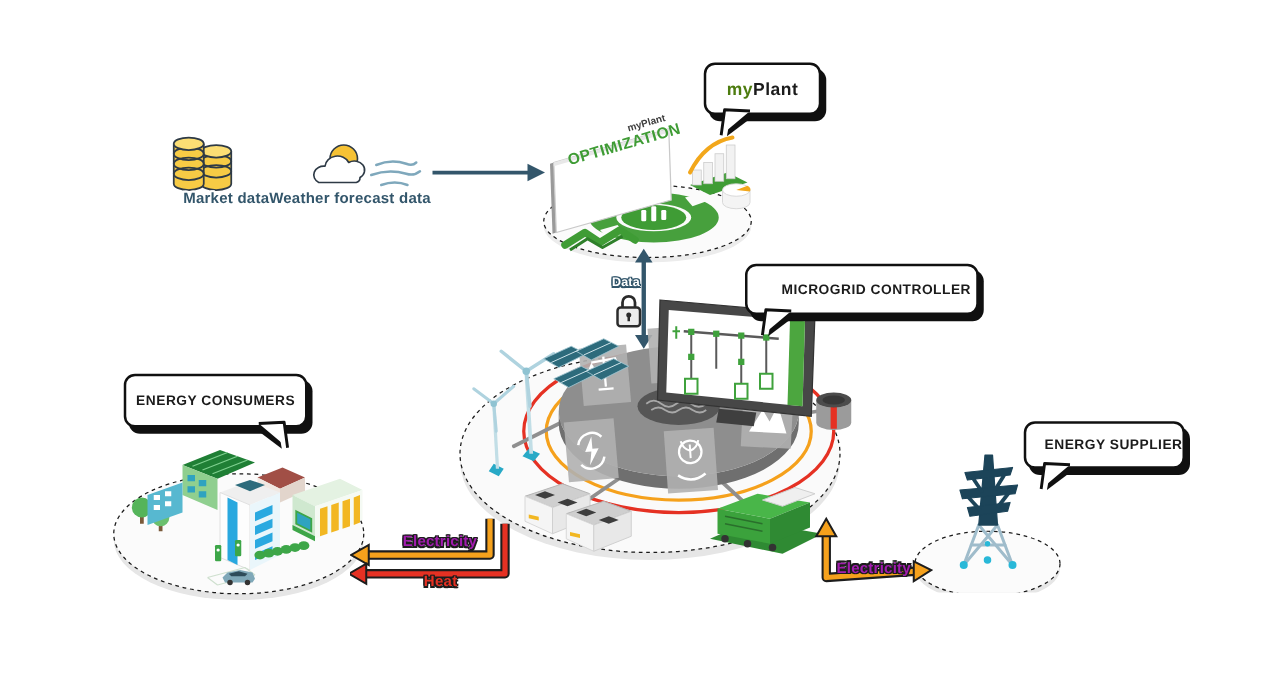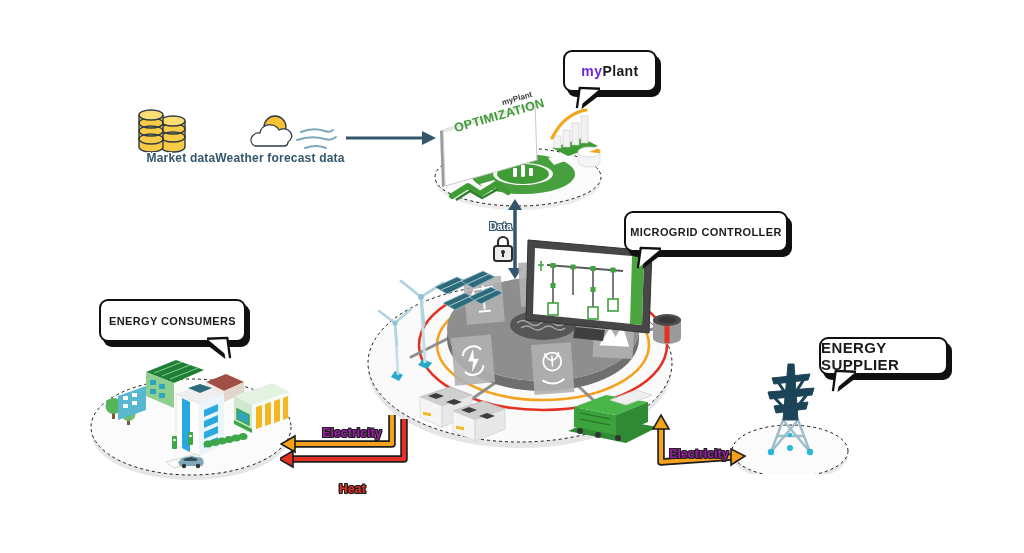--- a/index.html
+++ b/index.html
@@ -21,21 +21,21 @@
           box-shadow:4px 5px 0 #101010;display:flex;align-items:center;justify-content:center;
           font-weight:bold;color:#1b1b1b;font-size:11px;letter-spacing:.4px;z-index:40;}
   .tail{position:absolute;width:30px;height:24px;overflow:visible;}
   .tail-left{left:8px;bottom:-20px;}
   .tail-right{right:10px;bottom:-20px;}
   
   #opt-screen-text{position:absolute;left:450px;top:113px;width:88px;transform:rotate(-16deg);
      transform-origin:left top;text-align:center;z-index:12;pointer-events:none;}
   #opt-screen-text .brand{display:block;text-align:right;font-size:8px;font-weight:bold;color:#3c3c3c;padding-right:4px;}
   #opt-screen-text .title{display:block;font-size:12.5px;font-weight:bold;color:#3F9C35;letter-spacing:.4px;}
-  .mg{color:#6d28d9;}
+  .mg{color:#4d7c0f;}
 </style>
 </head>
 <body>
 
 <div id="canvas">
 
   <svg class="abs" style="left:133px;top:103px;" width="62" height="54" viewBox="0 0 62 54">
     <g stroke="#2E3A46" stroke-width="1.4" stroke-linejoin="round">
       <path d="M28,18 L28,44 a12,5 0 0 0 24,0 L52,18" fill="#F7CB45"></path>
       <ellipse cx="40" cy="26" rx="12" ry="5" fill="none"></ellipse>
@@ -126,21 +126,21 @@
     <polygon points="20,70 34,70 27,81" fill="#33566B"></polygon>
     <g transform="translate(4,36)">
       <path d="M6,12 V8 a5,5 0 0 1 10,0 V12" fill="none" stroke="#2b2b2b" stroke-width="2.2"></path>
       <rect x="2" y="12" width="18" height="15" rx="2.5" fill="#ededed" stroke="#2b2b2b" stroke-width="2"></rect>
       <circle cx="11" cy="18" r="2" fill="#2b2b2b"></circle>
         <rect x="10" y="18" width="2" height="5" fill="#2b2b2b"></rect>
     </g>
   </svg>
   <div class="lbl lbl-white" style="left:468px;top:221px;width:44px;text-align:right;">Data</div>
 
-  <div class="bubble" style="left:624px;top:211px;width:160px;height:37px;">
+  <div class="bubble" style="left:596px;top:211px;width:160px;height:37px;padding-left:23px;">
     <span>MICROGRID CONTROLLER</span>
     <svg class="tail tail-left" viewBox="0 0 32 26">
       <path d="M9 25 L12 8 L30 9" fill="#101010"></path>
       <path d="M4 24 L7 2 L29 3" fill="#fff" stroke="#101010" stroke-width="2.5" stroke-linejoin="round"></path>
     </svg>
   </div>
 
   <svg class="abs" style="left:365px;top:235px;" width="330" height="235" viewBox="0 0 330 235">
 
     <ellipse cx="155" cy="134" rx="152" ry="79" fill="#e6e6e6"></ellipse>
@@ -401,23 +401,23 @@
       <path d="M112,10 L112,39 L14,39" fill="none" stroke="#F5A11C" stroke-width="4.2" stroke-linejoin="round"></path>
       <polygon points="15,31 15,47 1,39" fill="#F5A11C" stroke="#1d1d1d" stroke-width="1.6"></polygon>
     </g>
     <g>
       <path d="M124,14 L124,54 L12,54" fill="none" stroke="#1d1d1d" stroke-width="7.5" stroke-linejoin="round"></path>
       <path d="M124,14 L124,54 L12,54" fill="none" stroke="#E53123" stroke-width="4.2" stroke-linejoin="round"></path>
       <polygon points="13,46 13,62 -1,54" fill="#E53123" stroke="#1d1d1d" stroke-width="1.6"></polygon>
     </g>
   </svg>
   <div class="lbl lbl-orange" style="left:313px;top:426px;width:78px;">Electricity</div>
-  <div class="lbl lbl-red" style="left:325px;top:458px;width:55px;margin-top:24px;">Heat</div>
-
-  <div class="bubble" style="left:819px;top:337px;width:125px;height:34px;font-size:15px;justify-content:flex-end;">
+  <div class="lbl lbl-red" style="left:325px;top:458px;width:55px;">Heat</div>
+
+  <div class="bubble" style="left:819px;top:337px;width:125px;height:34px;font-size:11px;justify-content:flex-end;">
     <span>ENERGY SUPPLIER</span>
     <svg class="tail tail-left" viewBox="0 0 32 26">
       <path d="M9 25 L12 8 L30 9" fill="#101010"></path>
       <path d="M4 24 L7 2 L29 3" fill="#fff" stroke="#101010" stroke-width="2.5" stroke-linejoin="round"></path>
     </svg>
   </div>
 
   <svg class="abs" style="left:728px;top:362px;" width="130" height="112" viewBox="0 0 130 112">
     <ellipse cx="62" cy="93" rx="58" ry="26" fill="#e6e6e6"></ellipse>
     <ellipse cx="62" cy="89" rx="58" ry="26" fill="#fbfbfb" stroke="#1a1a1a" stroke-width="1" stroke-dasharray="3 3"></ellipse>

